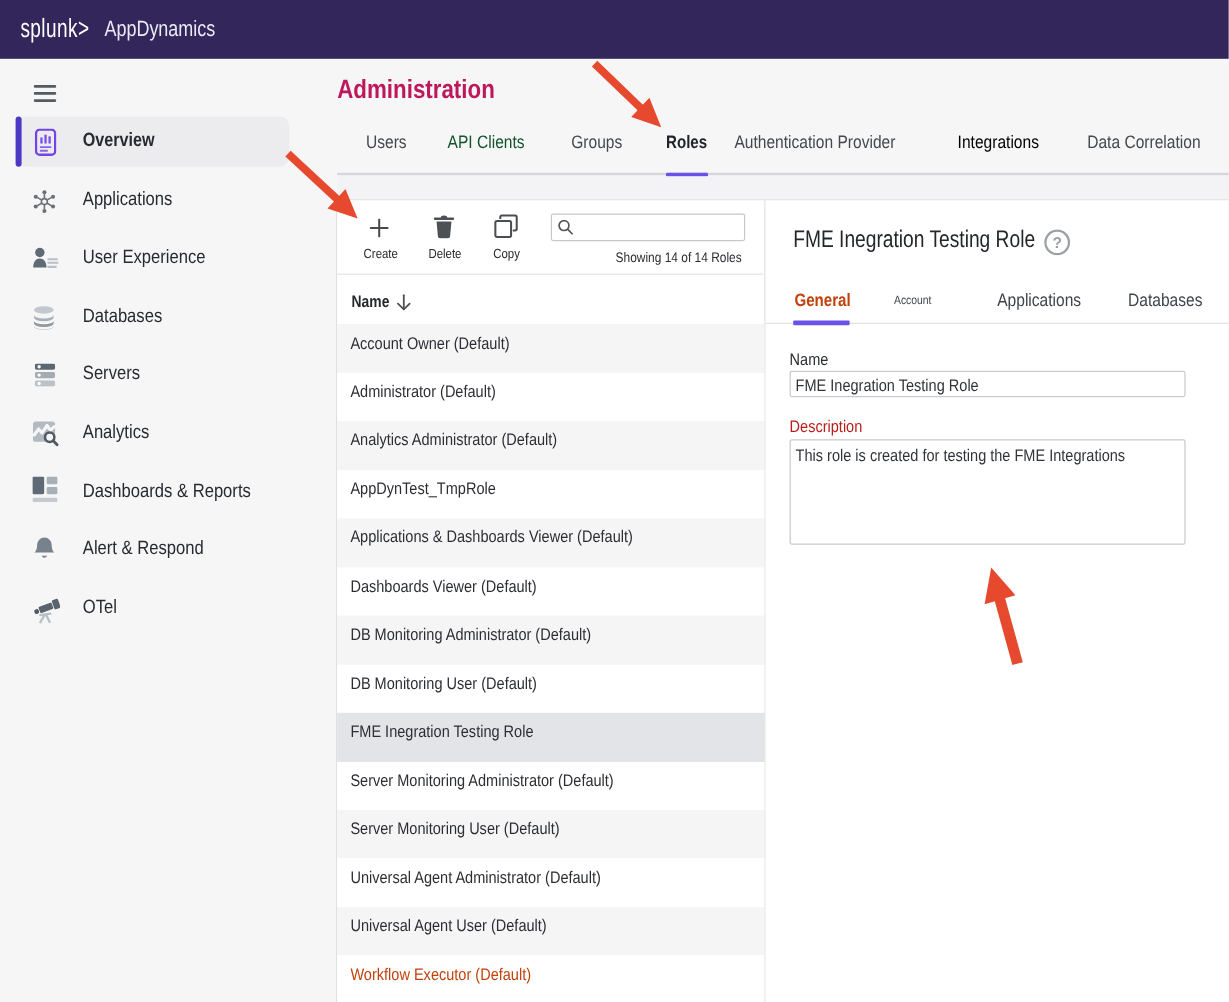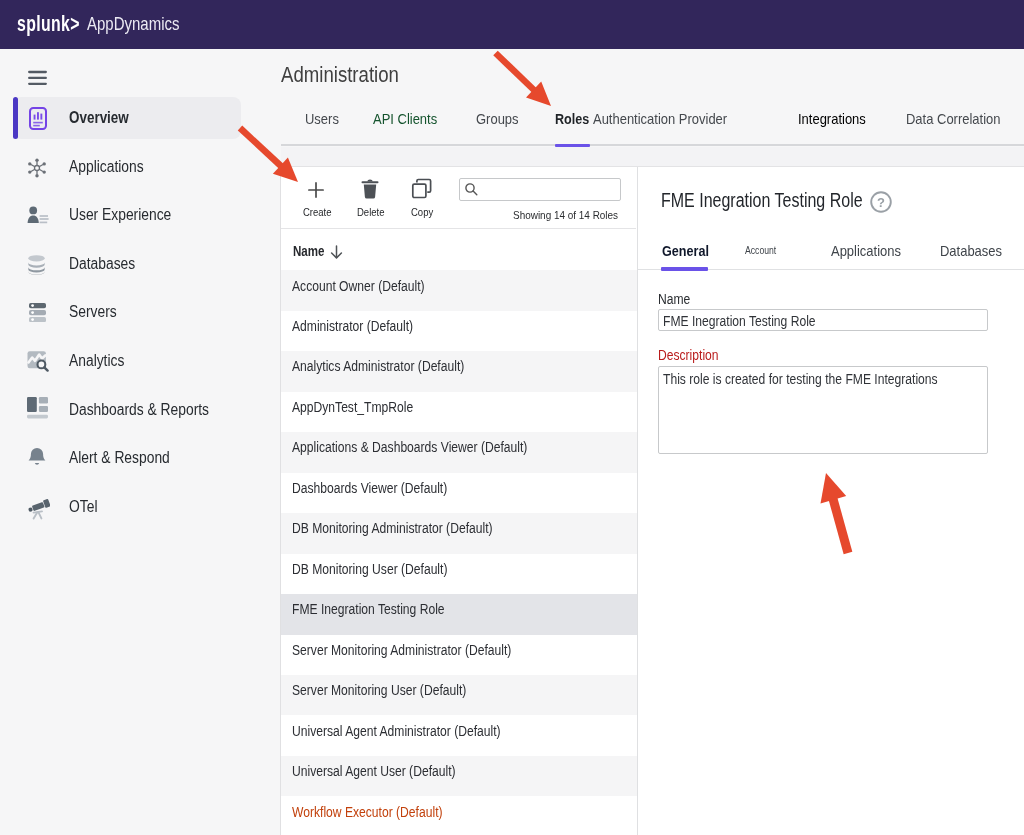--- a/index.html
+++ b/index.html
@@ -1,21 +1,21 @@
 <!DOCTYPE html>
 <html><head><meta charset="utf-8"><style>
 *{margin:0;padding:0;box-sizing:border-box}
 html,body{width:1024px;height:835px}
 body{font-family:"Liberation Sans",sans-serif;background:#f6f6f7;position:relative;overflow:hidden}
 .a{position:absolute}
 .t{display:inline-block;transform:scaleX(0.865);transform-origin:0 50%;white-space:nowrap}
 .tb{display:inline-block;transform:scaleX(0.84);transform-origin:0 50%;white-space:nowrap;font-weight:bold}
 </style></head><body>
 <div class="a" style="left:0;top:0;width:1024px;height:49px;background:#32265b"></div>
-<div class="a" style="left:17px;top:6px;font-size:22px;font-weight:bold;color:#fff;line-height:36px"><span style="display:inline-block;transform:scaleX(0.72);transform-origin:0 50%;letter-spacing:0.5px">splunk&gt;</span></div>
+<div class="a" style="left:17px;top:6px;font-size:22px;font-weight:normal;color:#fff;line-height:36px"><span style="display:inline-block;transform:scaleX(0.72);transform-origin:0 50%;letter-spacing:0.5px">splunk&gt;</span></div>
 <div class="a" style="left:86.5px;top:8px;font-size:18.5px;color:#eceaf4;line-height:32px"><span style="display:inline-block;transform:scaleX(0.81);transform-origin:0 50%">AppDynamics</span></div>
 <svg class="a" style="left:28px;top:70px" width="19" height="16" viewBox="0 0 19 16">
 <g stroke="#545b64" stroke-width="2.3" stroke-linecap="round">
 <line x1="1.2" y1="2" x2="17.8" y2="2"></line>
       <line x1="1.2" y1="7.9" x2="17.8" y2="7.9"></line>
       <line x1="1.2" y1="13.8" x2="17.8" y2="13.8"></line>
 </g>
   </svg>
 <div class="a" style="left:13px;top:97px;width:228px;height:42px;background:#ececef;border-radius:8px"></div>
 <div class="a" style="left:13px;top:97px;width:5px;height:42px;background:#4b38c4;border-radius:3px"></div>
@@ -103,26 +103,26 @@
         <rect x="5.4" y="11.2" width="11.6" height="5.6" rx="1" fill="#59646e"></rect>
         <rect x="17.6" y="9.9" width="5.4" height="8" rx="1" fill="#59646e"></rect>
       </g>
       <g stroke="#b9bfc6" stroke-width="1.9" stroke-linecap="round">
         <line x1="7.6" y1="17.6" x2="16" y2="16.4"></line>
         <line x1="11.2" y1="17.4" x2="7.6" y2="23.6"></line>
         <line x1="12.4" y1="17.2" x2="15.4" y2="23.4"></line>
       </g>
     </svg></div>
 <div class="a" style="left:69px;top:497.8px;font-size:16px;line-height:18px;color:#272b30"><span class="t">OTel</span></div>
-<div class="a" style="left:280.5px;top:61.5px;font-size:22px;font-weight:400;color:#404040;line-height:25px"><span style="display:inline-block;transform:scaleX(0.846);transform-origin:0 50%">Administration</span></div>
+<div class="a" style="left:280.5px;top:61.5px;font-size:22px;font-weight:700;color:#be185d;line-height:25px"><span style="display:inline-block;transform:scaleX(0.846);transform-origin:0 50%">Administration</span></div>
 <div class="a" style="left:305.0px;top:111px;font-size:15px;line-height:16px;color:#44484d"><span class="t">Users</span></div>
 <div class="a" style="left:373.2px;top:111px;font-size:15px;line-height:16px;color:#14532d"><span class="t">API Clients</span></div>
 <div class="a" style="left:476.2px;top:111px;font-size:15px;line-height:16px;color:#44484d"><span class="t">Groups</span></div>
 <div class="a" style="left:554.6px;top:111px;font-size:15px;line-height:16px;color:#1f2327"><span class="tb">Roles</span></div>
-<div class="a" style="left:593px;top:111px;font-size:15px;line-height:16px;color:#44484d"><span class="t">Authentication Provider</span></div>
+<div class="a" style="left:612px;top:111px;font-size:15px;line-height:16px;color:#44484d"><span class="t">Authentication Provider</span></div>
 <div class="a" style="left:798.4px;top:111px;font-size:15px;line-height:16px;color:#000000"><span class="t">Integrations</span></div>
 <div class="a" style="left:905.8px;top:111px;font-size:15px;line-height:16px;color:#44484d"><span class="t">Data Correlation</span></div>
 <div class="a" style="left:281px;top:144.3px;width:743px;height:2.2px;background:#d6d7da"></div>
 <div class="a" style="left:554.5px;top:143.8px;width:35px;height:3.2px;background:#6a52e8;border-radius:1px"></div>
 <div class="a" style="left:281px;top:146.5px;width:743px;height:19.5px;background:#f3f3f5"></div>
 <div class="a" style="left:281px;top:166px;width:743px;height:1px;background:#e3e3e5"></div>
 <div class="a" style="left:280px;top:167px;width:1px;height:668px;background:#e0e0e2"></div>
 <div class="a" style="left:281px;top:167px;width:356px;height:668px;background:#fff"></div>
 <div class="a" style="left:637px;top:167px;width:1px;height:668px;background:#dfe0e2"></div>
 <div class="a" style="left:638px;top:167px;width:386px;height:668px;background:#fff"></div>
@@ -187,21 +187,21 @@
 <div class="a" style="left:292px;top:723.6px;font-size:14px;line-height:14px;color:#2c2e33"><span class="t">Universal Agent Administrator (Default)</span></div>
 <div class="a" style="left:281px;top:755.9px;width:356px;height:40.46px;background:#f5f5f6"></div>
 <div class="a" style="left:292px;top:764.0px;font-size:14px;line-height:14px;color:#2c2e33"><span class="t">Universal Agent User (Default)</span></div>
 <div class="a" style="left:281px;top:796.4px;width:356px;height:40.46px;background:#ffffff"></div>
 <div class="a" style="left:292px;top:804.5px;font-size:14px;line-height:14px;color:#c2410c"><span class="t">Workflow Executor (Default)</span></div>
 <div class="a" style="left:661.4px;top:188.5px;font-size:20px;font-weight:500;color:#23262b;line-height:23px"><span style="display:inline-block;transform:scaleX(0.80);transform-origin:0 50%">FME Inegration Testing Role</span></div>
 <svg class="a" style="left:869.7px;top:190.7px" width="22" height="22" viewBox="0 0 22 22">
 <circle cx="11" cy="11" r="9.8" fill="none" stroke="#9aa0a6" stroke-width="1.9"></circle>
 <text x="11" y="15.8" font-size="13" font-weight="bold" fill="#9aa0a6" text-anchor="middle" font-family="Liberation Sans,sans-serif">?</text>
   </svg>
-<div class="a" style="left:661.7px;top:243px;font-size:15px;line-height:16px;color:#0f172a"><span class="tb">General</span></div>
+<div class="a" style="left:661.7px;top:243px;font-size:15px;line-height:16px;color:#c2410c"><span class="tb">General</span></div>
 <div class="a" style="left:745.0px;top:243px;font-size:10px;line-height:16px;color:#3f444a"><span class="t">Account</span></div>
 <div class="a" style="left:831.2px;top:243px;font-size:15px;line-height:16px;color:#3f444a"><span class="t">Applications</span></div>
 <div class="a" style="left:939.6px;top:243px;font-size:15px;line-height:16px;color:#3f444a"><span class="t">Databases</span></div>
 <div class="a" style="left:638px;top:268.6px;width:386px;height:1.6px;background:#e0e1e3"></div>
 <div class="a" style="left:661px;top:267.3px;width:47.4px;height:3.6px;background:#6a52e8;border-radius:1px"></div>
 <div class="a" style="left:657.6px;top:292.5px;font-size:14px;color:#2a2d31;line-height:13px"><span class="t">Name</span></div>
 <div class="a" style="left:657.6px;top:308.6px;width:330.4px;height:22.5px;border:1px solid #c7c9cb;border-radius:2px;background:#fff"></div>
 <div class="a" style="left:662.5px;top:314.5px;font-size:14px;color:#303338;line-height:12px"><span class="t">FME Inegration Testing Role</span></div>
 <div class="a" style="left:657.6px;top:348.7px;font-size:14px;color:#b91c1c;line-height:13px"><span class="t">Description</span></div>
 <div class="a" style="left:657.6px;top:365.6px;width:330.4px;height:88.9px;border:1px solid #c7c9cb;border-radius:2px;background:#fff"></div>

